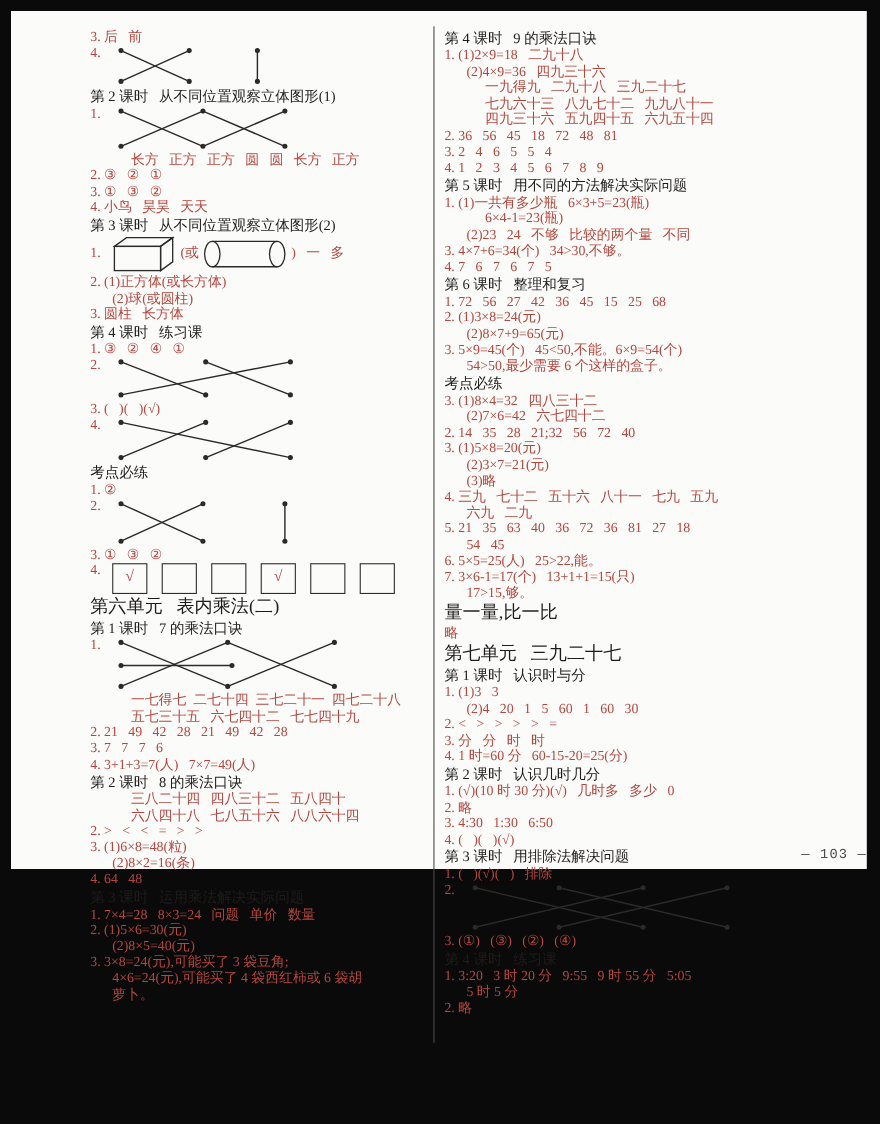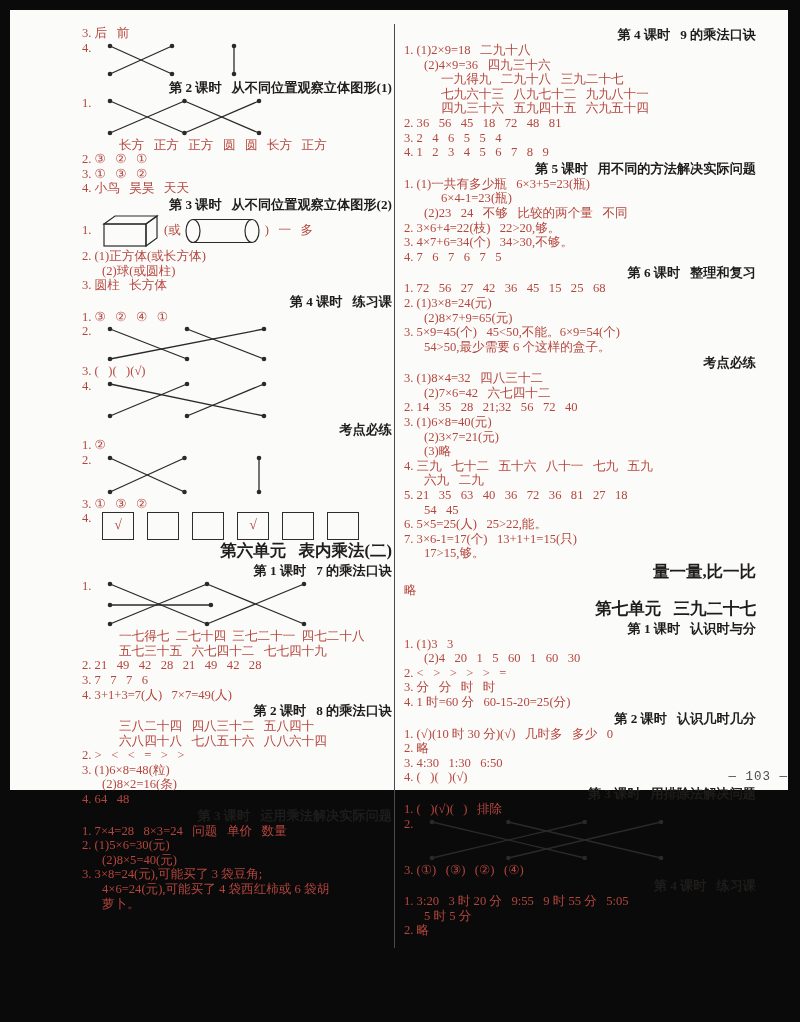--- a/index.html
+++ b/index.html
@@ -8,22 +8,22 @@
   .page{position:absolute;left:10px;top:10px;width:778px;height:780px;background:var(--paper,#fbfbf9);}
   .col{position:absolute;top:16px;height:920px;overflow:hidden;}
   .col-left{left:72px;width:310px;}
   .col-right{left:394px;width:352px;}
   .divider{position:absolute;left:384px;top:14px;width:1px;height:924px;background:var(--divider,#4a4a4a);}
   .footer{position:absolute;left:0;right:0;bottom:6px;text-align:right;
           color:var(--footer,#4c4c4c);font-size:12.5px;letter-spacing:1px;font-family:Liberation Mono, monospace;}
   .line{font-size:12.6px;line-height:14.6px;color:var(--red,#b5463e);white-space:pre-wrap;}
   .ind1{padding-left:20px;}
   .ind2{padding-left:37px;}
-  .heading{font-size:13.2px;line-height:17px;font-weight:700;color:var(--ink,#1f1d1c);
-           text-align:right;white-space:pre-wrap;}
+  .heading{font-size:13.2px;line-height:17px;font-weight:400;color:var(--ink,#1f1d1c);
+           text-align:left;white-space:pre-wrap;}
   .h2{font-size:16.5px;line-height:22px;}
   .drow{display:flex;align-items:flex-start;}
   .drow.center{align-items:center;}
   .num{display:inline-block;width:20px;flex-shrink:0;font-size:12.6px;line-height:15px;color:var(--red,#b5463e);}
   .dsvg line{stroke:var(--dg,#2b2a28);stroke-width:1.3;}
   .dsvg circle{fill:var(--dg,#2b2a28);}
   .shape-svg path,.shape-svg rect,.shape-svg ellipse,.shape-svg line{fill:none;stroke:var(--dg,#2b2a28);stroke-width:1.2;}
   .shapetxt{font-size:12.6px;color:var(--red,#b5463e);white-space:pre-wrap;padding:0 2px;}
   .cbwrap{display:flex;gap:13px;padding-top:1px;}
   .cbox{width:30px;height:26px;border:1.5px solid #2e2d2b;text-align:center;}
@@ -196,34 +196,33 @@
       <div class="line ind2">一九得九   二九十八   三九二十七</div>
       <div class="line ind2">七九六十三   八九七十二   九九八十一</div>
       <div class="line ind2">四九三十六   五九四十五   六九五十四</div>
       <div class="line ind0">2. 36   56   45   18   72   48   81</div>
       <div class="line ind0">3. 2   4   6   5   5   4</div>
       <div class="line ind0">4. 1   2   3   4   5   6   7   8   9</div>
       <div class="heading">第 5 课时   用不同的方法解决实际问题</div>
       <div class="line ind0">1. (1)一共有多少瓶   6×3+5=23(瓶)</div>
       <div class="line ind2">6×4-1=23(瓶)</div>
       <div class="line ind1">(2)23   24   不够   比较的两个量   不同</div>
-      <div class="line ind0">2. 3×6+4=22(枝)   22&gt;20,够。</div>
       <div class="line ind0">3. 4×7+6=34(个)   34&gt;30,不够。</div>
       <div class="line ind0">4. 7   6   7   6   7   5</div>
       <div class="heading">第 6 课时   整理和复习</div>
       <div class="line ind0">1. 72   56   27   42   36   45   15   25   68</div>
       <div class="line ind0">2. (1)3×8=24(元)</div>
       <div class="line ind1">(2)8×7+9=65(元)</div>
       <div class="line ind0">3. 5×9=45(个)   45&lt;50,不能。6×9=54(个)</div>
       <div class="line ind1">54&gt;50,最少需要 6 个这样的盒子。</div>
       <div class="heading">考点必练</div>
       <div class="line ind0">3. (1)8×4=32   四八三十二</div>
       <div class="line ind1">(2)7×6=42   六七四十二</div>
       <div class="line ind0">2. 14   35   28   21;32   56   72   40</div>
-      <div class="line ind0">3. (1)6×8=40(元)</div>
+      <div class="line ind0">3. (1)5×8=20(元)</div>
       <div class="line ind1">(2)3×7=21(元)</div>
       <div class="line ind1">(3)略</div>
       <div class="line ind0">4. 三九   七十二   五十六   八十一   七九   五九</div>
       <div class="line ind1">六九   二九</div>
       <div class="line ind0">5. 21   35   63   40   36   72   36   81   27   18</div>
       <div class="line ind1">54   45</div>
       <div class="line ind0">6. 5×5=25(人)   25&gt;22,能。</div>
       <div class="line ind0">7. 3×6-1=17(个)   13+1+1=15(只)</div>
       <div class="line ind1">17&gt;15,够。</div>
       <div class="heading h2">量一量,比一比</div>

